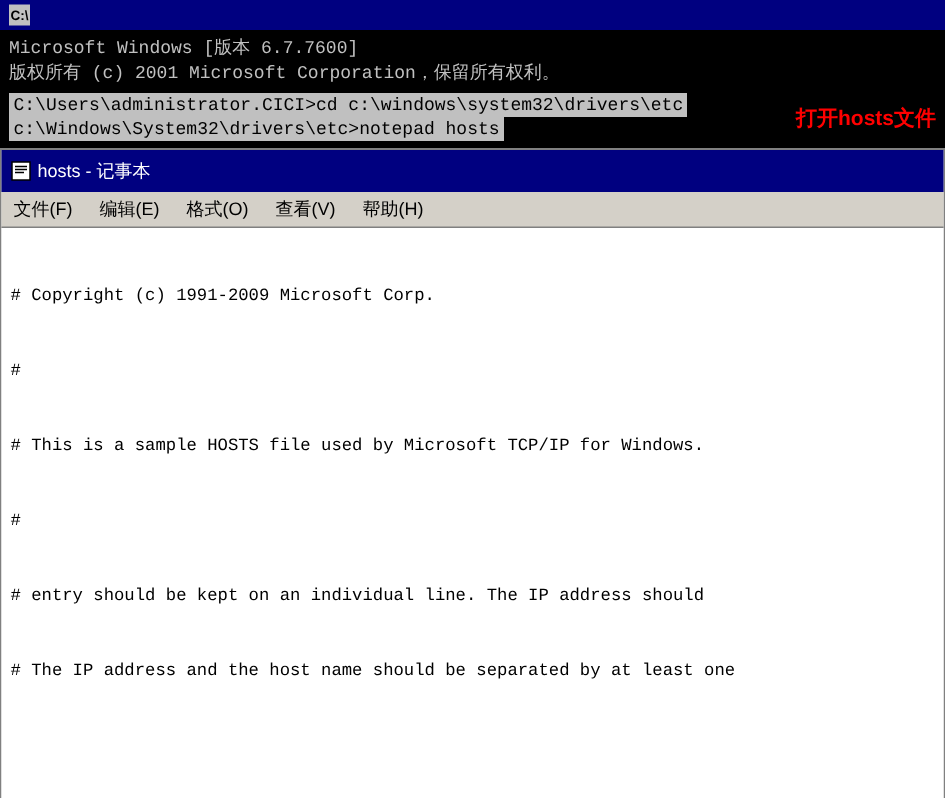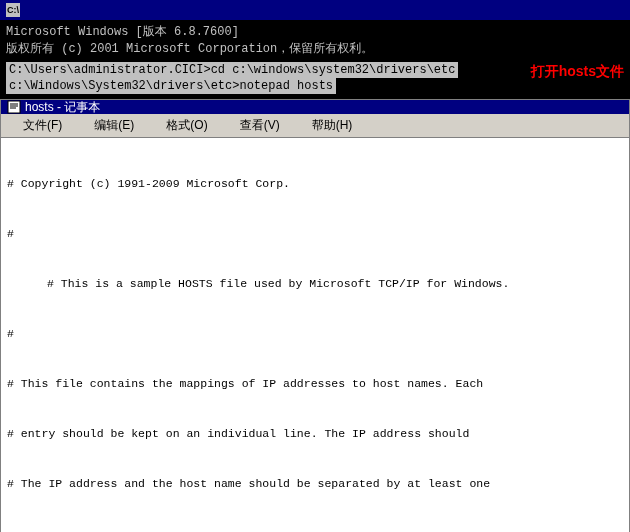--- a/index.html
+++ b/index.html
@@ -53,21 +53,21 @@
     }
 
     .notepad-title-bar {
       background: #000080;
       color: white;
       font-family: 'MS Gothic', 'SimSun', sans-serif;
       font-size: 12px;
       padding: 2px 6px;
       display: flex;
       align-items: center;
-      height: 14px;
+      height: 28px;
     }
 
     .notepad-title-icon {
       width: 14px;
       height: 14px;
       margin-right: 4px;
       display: inline-flex;
       align-items: center;
       justify-content: center;
     }
@@ -78,38 +78,37 @@
       display: flex;
       padding: 2px 4px;
       font-family: 'SimSun', 'MS Gothic', sans-serif;
       font-size: 12px;
       gap: 10px;
     }
 
     .notepad-menu span {
       padding: 1px 4px;
       cursor: default;
-      margin-left: 14px;
     }
 
     .notepad-content {
       background: #fff;
       color: #000;
       font-family: 'Courier New', Courier, monospace;
       font-size: 11.5px;
       line-height: 1.45;
       padding: 4px 6px;
       white-space: pre;
       overflow: hidden;
     }
 
     .cmd-line-highlight {
       position: relative;
       display: flex;
-      align-items: flex-start;
+      align-items: center;
     }
     .cmd-line-highlight .line-text {
       background: #c0c0c0;
       color: #000;
       padding: 1px 3px;
       flex: 1;
     }
     .cmd-line-annotation {
       color: #ff0000;
       font-family: 'SimHei', 'Microsoft YaHei', sans-serif;
@@ -122,21 +121,21 @@
 </head>
 <body>
 
 <div>
 
   <div class="cmd-title-bar">
     <div class="cmd-title-icon">C:\</div>
   </div>
 
   <div class="cmd-content">
-    <div>Microsoft Windows [版本 6.8.7600]</div>
+    <div>Microsoft Windows [版本 6.7.7600]</div>
     <div>版权所有 (c) 2001 Microsoft Corporation，保留所有权利。</div>
     <div style="height:4px;"></div>
 
     <div class="cmd-line-highlight">
       <div style="flex:1;">
         <span class="line-text">C:\Users\administrator.CICI&gt;cd c:\windows\system32\drivers\etc</span>
         <br>
         <span class="line-text">c:\Windows\System32\drivers\etc&gt;notepad hosts</span>
       </div>
       <span class="cmd-line-annotation">打开hosts文件</span>
@@ -162,23 +161,22 @@
     <span>文件(F)</span>
     <span>编辑(E)</span>
     <span>格式(O)</span>
     <span>查看(V)</span>
     <span>帮助(H)</span>
   </div>
 
   <div class="notepad-content">
     <span style="display: block;"># Copyright (c) 1991-2009 Microsoft Corp.</span>
     <span style="display: block;">#</span>
-    <span style="display: block; margin-left: 40px;"># This is a sample HOSTS file used by Microsoft TCP/IP for Windows.</span>
+    <span style="display: block;"># This is a sample HOSTS file used by Microsoft TCP/IP for Windows.</span>
     <span style="display: block;">#</span>
-    <span style="display: block;"># This file contains the mappings of IP addresses to host names. Each</span>
     <span style="display: block;"># entry should be kept on an individual line. The IP address should</span>
     <span style="display: block;"># The IP address and the host name should be separated by at least one</span>
     
     
     
     
     
     
     
     

